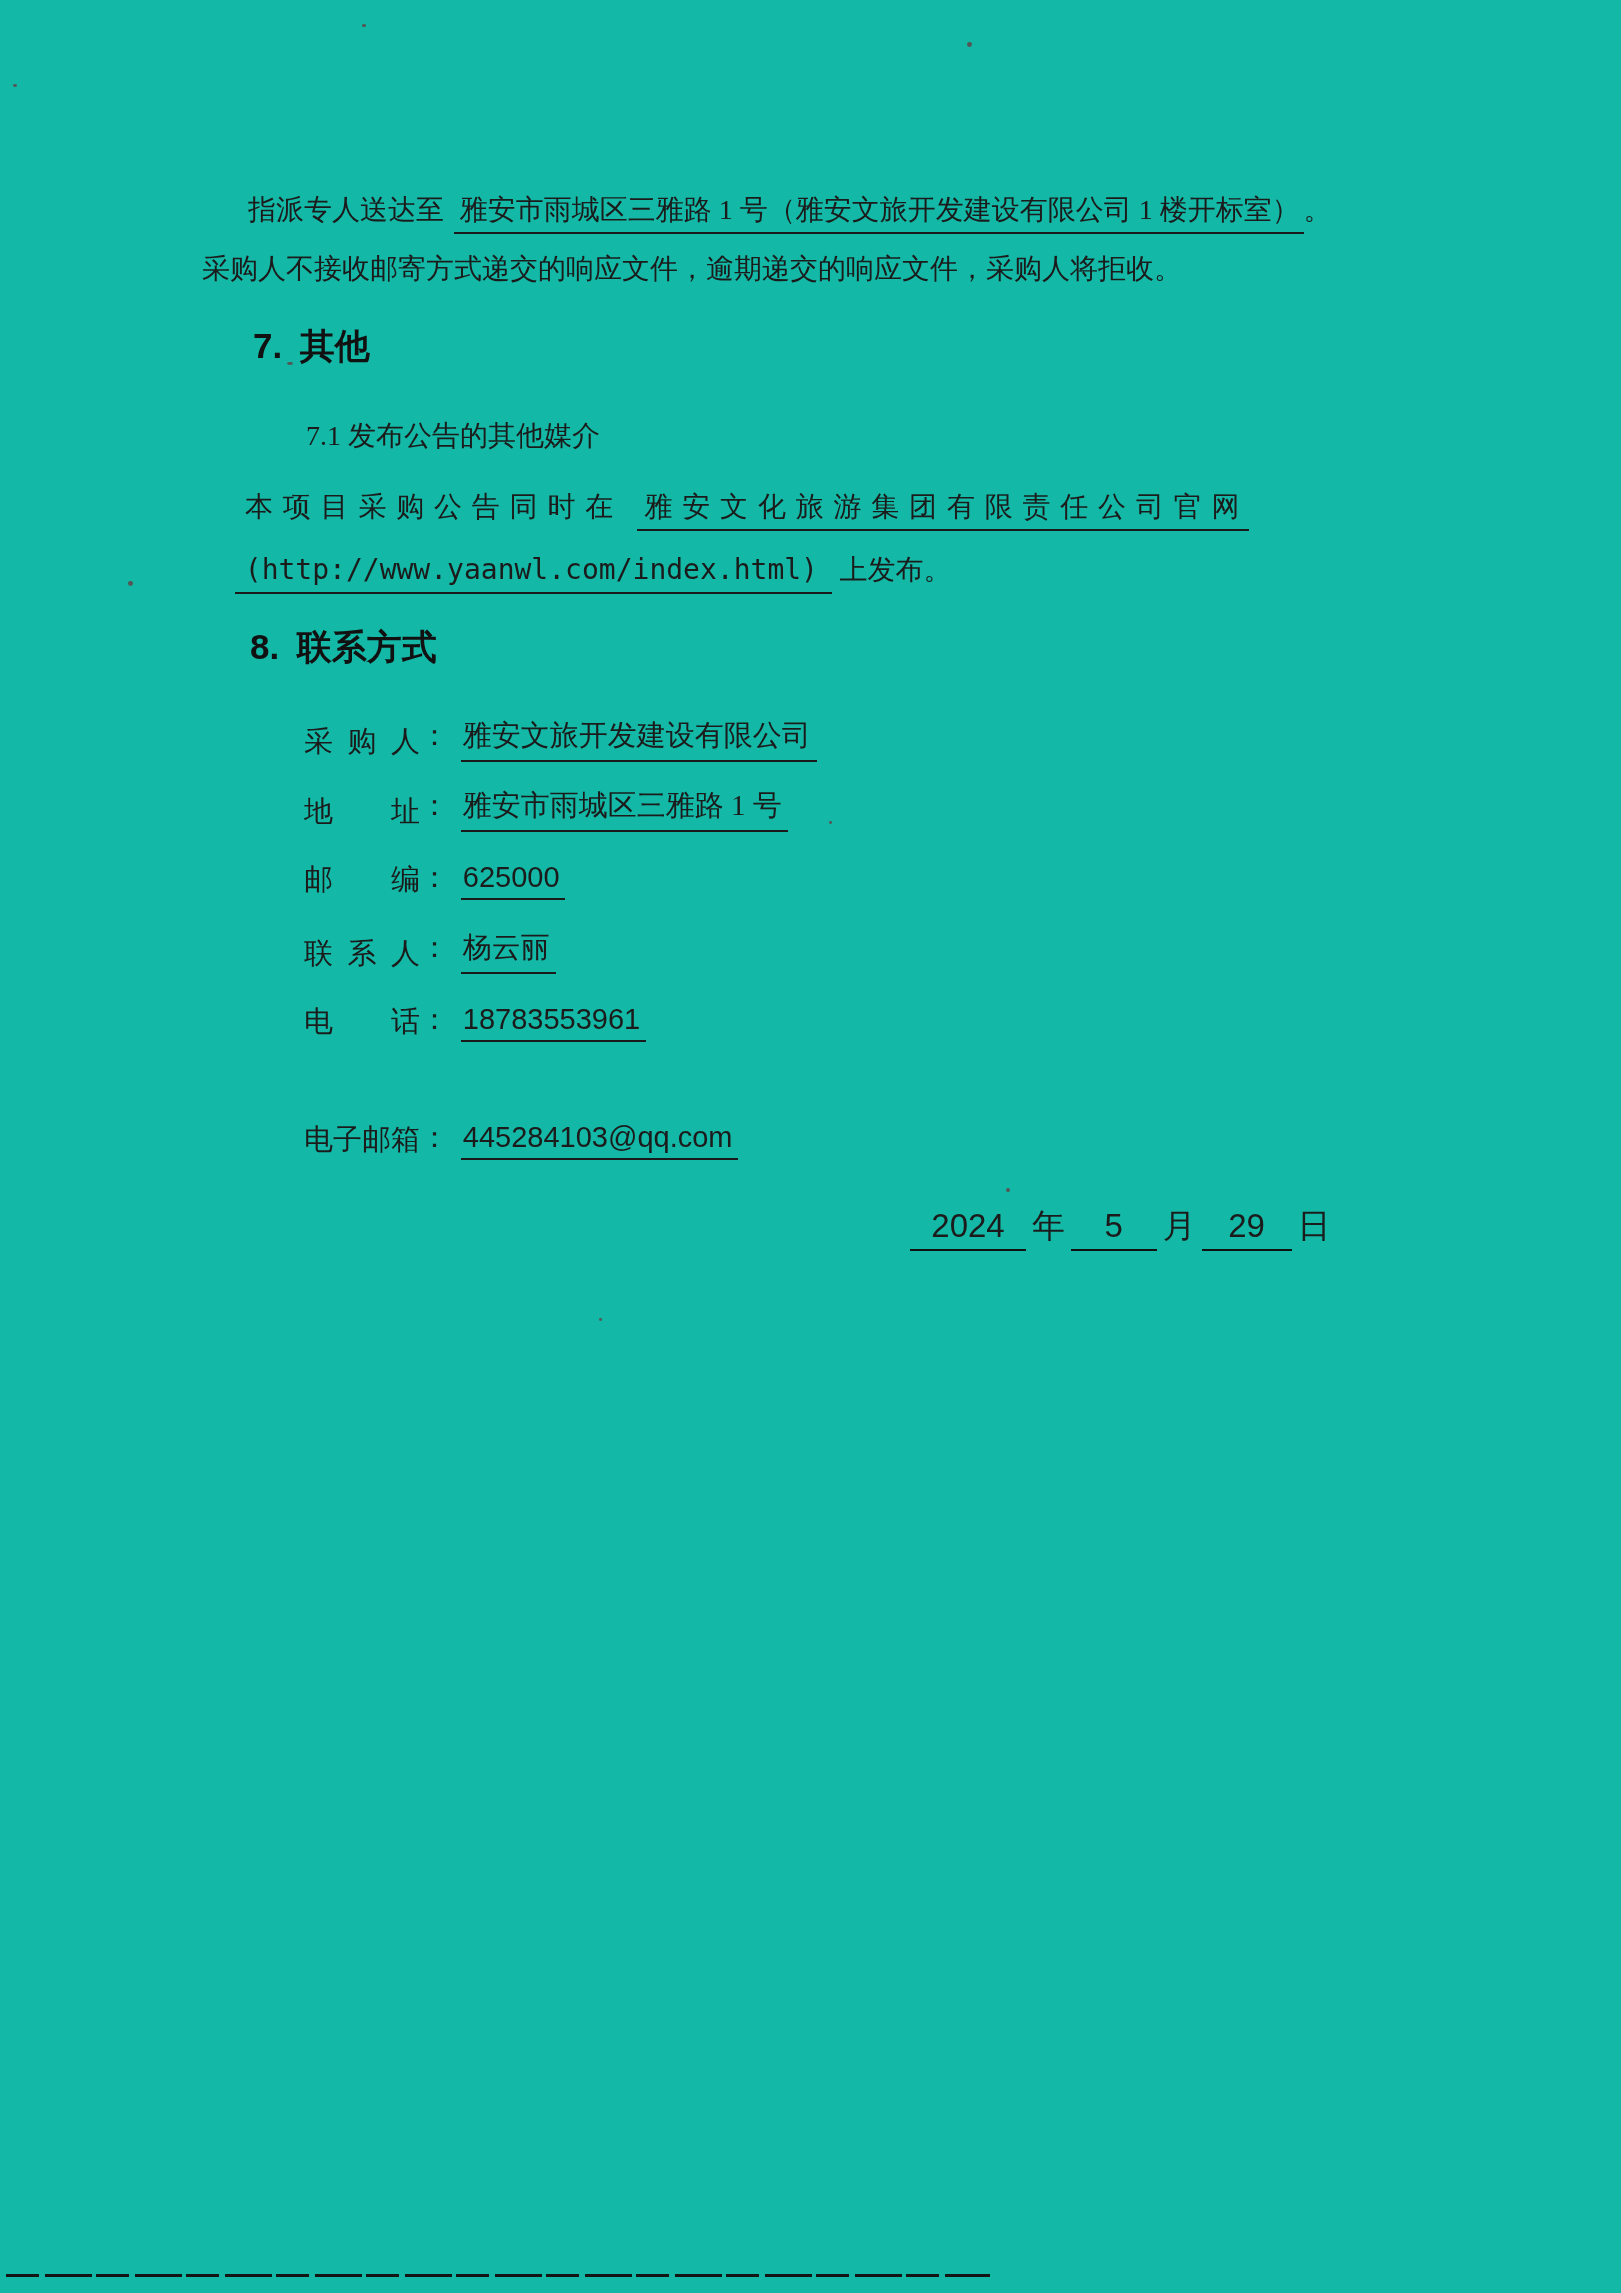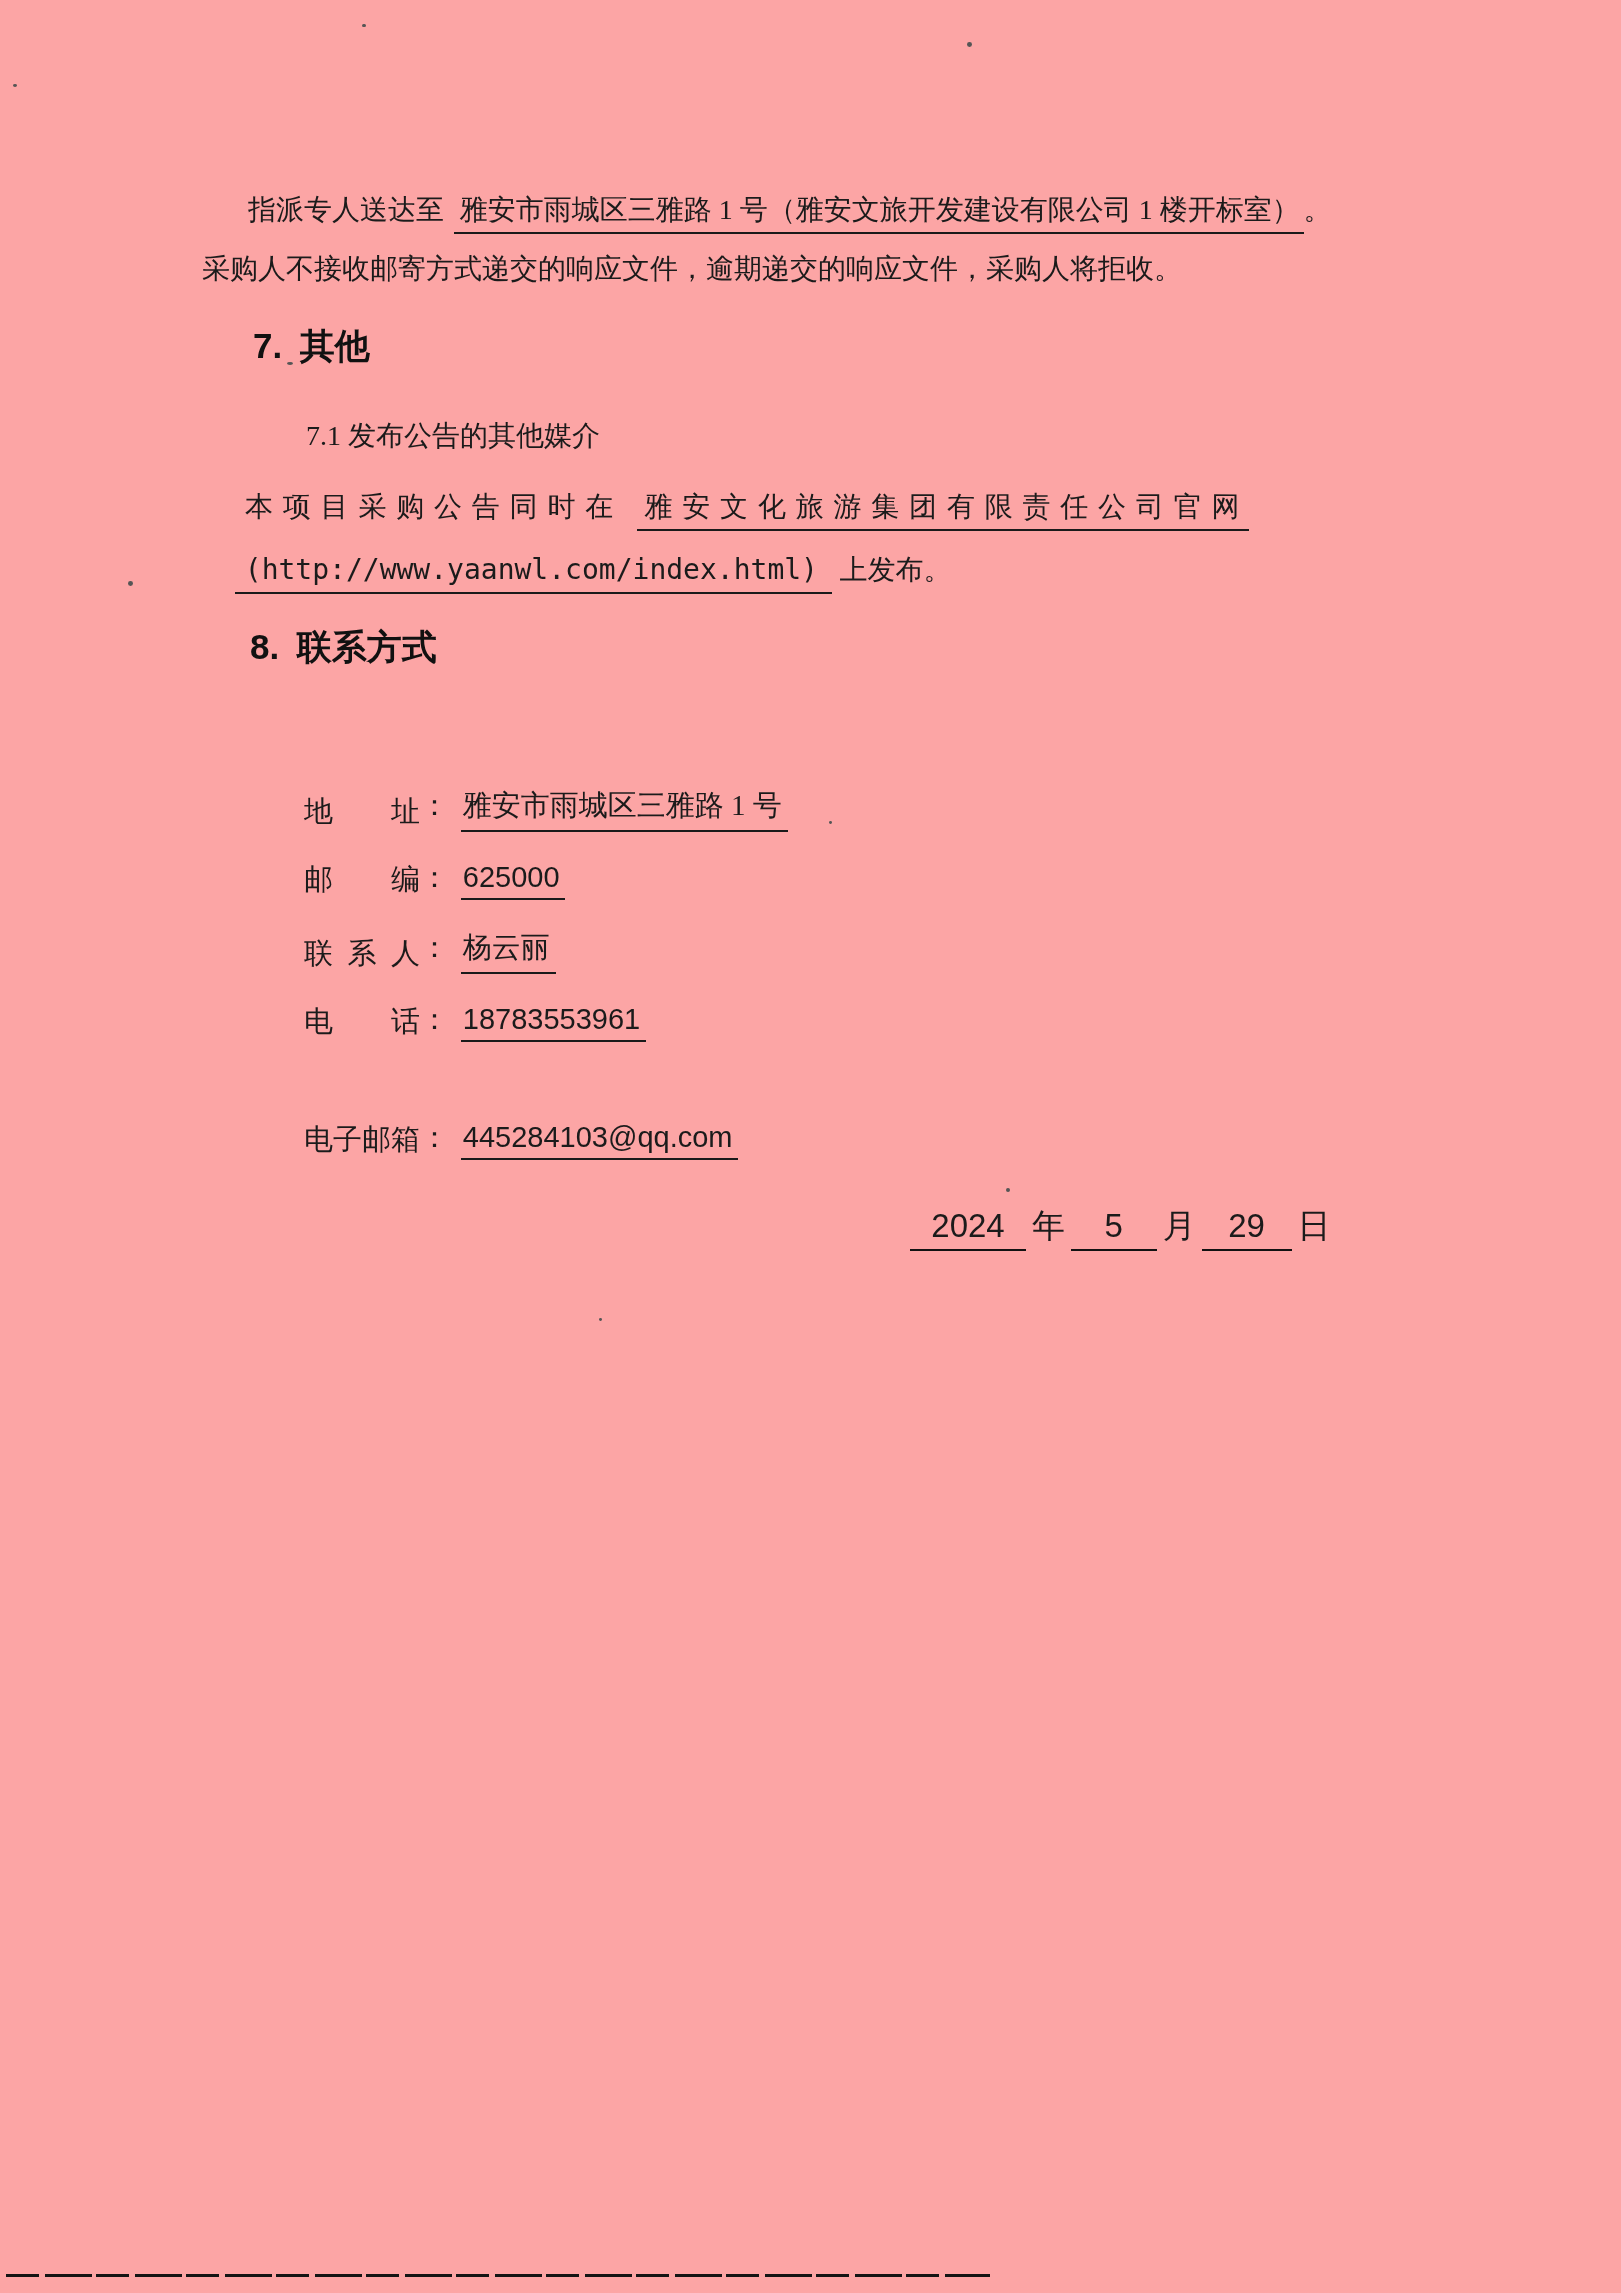--- a/index.html
+++ b/index.html
@@ -1,21 +1,21 @@
 <!DOCTYPE html>
 <html><head>
 <meta charset="utf-8">
 <style>
   * { margin: 0; padding: 0; box-sizing: border-box; }
   html, body { background: #e8e8e8; }
   .page {
     position: relative;
     width: 1621px;
     height: 2294px;
-    background: #fca5a5;
+    background: #14b8a6;
     overflow: hidden;
     font-family: "Liberation Serif", "DejaVu Serif", serif;
     color: #1b1b1b;
   }
   .line {
     position: absolute;
     white-space: nowrap;
     font-size: 28px;
     line-height: 1.25;
   }
@@ -126,20 +126,23 @@
     <span>本项目采购公告同时在</span><span style="display:inline-block;width:13.7px;"></span><span class="u" style="padding-left:7.8px;">雅安文化旅游集团有限责任公司官网</span>
   </div>
   <div class="line" style="left:235px; top:552px;">
     <span class="u url-text" style="padding-left:9.8px;padding-right:13.7px;">(http://www.yaanwl.com/index.html)</span><span style="display:inline-block;width:7.8px;"></span><span>上发布。</span>
   </div>
 
   <div class="heading" style="left:250px; top:624px;">
     <span class="hnum">8.</span><span>联系方式</span>
   </div>
 
+  <div class="contact-row" style="top:716px;">
+    <span class="contact-label">采购人</span><span class="contact-colon">：</span><span class="contact-value">雅安文旅开发建设有限公司</span>
+  </div>
   <div class="contact-row" style="top:786px;">
     <span class="contact-label">地址</span><span class="contact-colon">：</span><span class="contact-value">雅安市雨城区三雅路 1 号</span>
   </div>
   <div class="contact-row" style="top:858px;">
     <span class="contact-label">邮编</span><span class="contact-colon">：</span><span class="contact-value latin">625000</span>
   </div>
   <div class="contact-row" style="top:928px;">
     <span class="contact-label">联系人</span><span class="contact-colon">：</span><span class="contact-value">杨云丽</span>
   </div>
   <div class="contact-row" style="top:1000px;">

